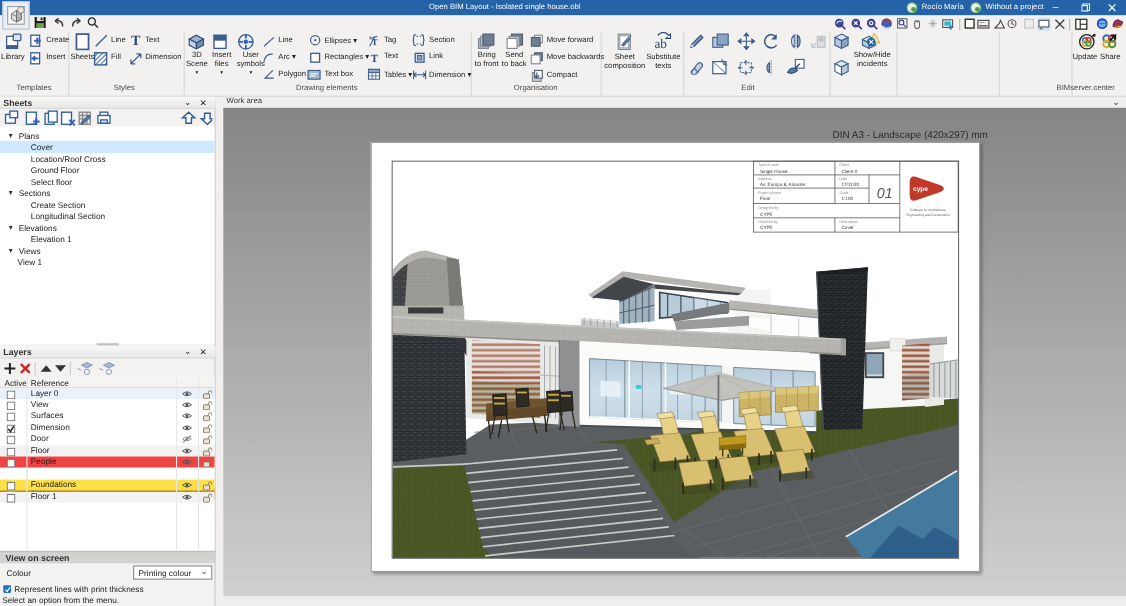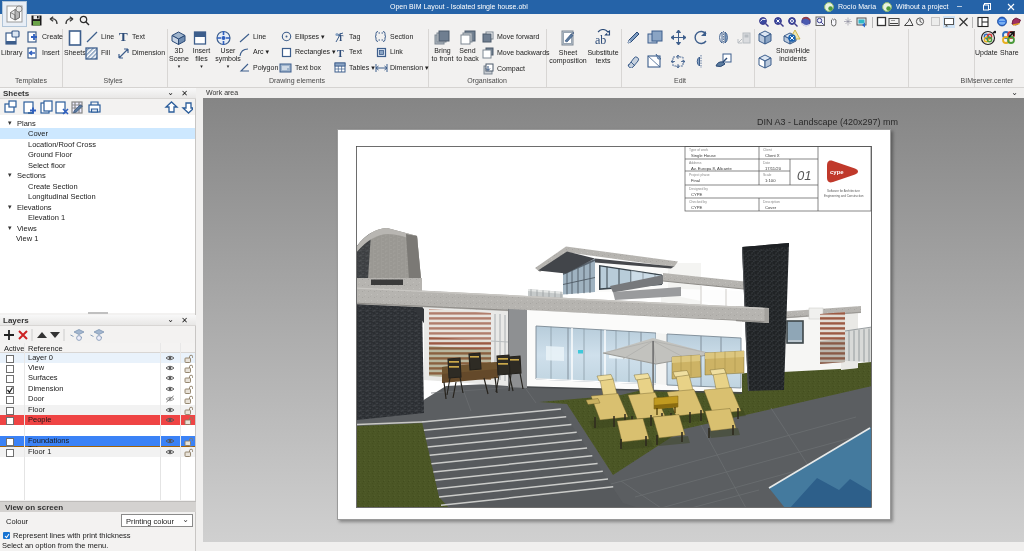--- a/index.html
+++ b/index.html
@@ -628,21 +628,21 @@
     <span class="titem" style="left:28px;top:0px">Titles</span>
     <svg style="position:absolute;left:165px;top:1px" width="10" height="8" viewBox="0 0 10 8">
         <path d="M1 4 Q5 0.5 9 4 Q5 7.5 1 4 Z" fill="none" stroke="#555" stroke-width="0.9"></path>
         <circle cx="5" cy="4" r="1.4" fill="#555"></circle>
       </svg>
     <svg style="position:absolute;left:184px;top:1px" width="9" height="9" viewBox="0 0 9 9">
         <rect x="1" y="4" width="5.5" height="4.5" rx="0.8" fill="#e8e2d8" stroke="#8a7a62" stroke-width="0.9"></rect>
         <path d="M5.5 4 V2.8 a1.6 1.6 0 0 1 3.2 0 V4" fill="none" stroke="#8a7a62" stroke-width="0.9"></path>
       </svg>
   </div>
-  <div class="abs" style="left:0;top:436px;width:195px;height:10px;background:#3b82f6">
+  <div class="abs" style="left:0;top:436px;width:195px;height:10px;background:#fde047">
     <svg style="position:absolute;left:6px;top:1.5px" width="8" height="8" viewBox="0 0 8 8">
         <rect x="0.5" y="0.5" width="7" height="7" fill="#fff" stroke="#707070"></rect>
       </svg>
     <span class="titem" style="left:28px;top:0px">Foundations</span>
     <svg style="position:absolute;left:165px;top:1px" width="10" height="8" viewBox="0 0 10 8">
         <path d="M1 4 Q5 0.5 9 4 Q5 7.5 1 4 Z" fill="none" stroke="#555" stroke-width="0.9"></path>
         <circle cx="5" cy="4" r="1.4" fill="#555"></circle>
       </svg>
     <svg style="position:absolute;left:184px;top:1px" width="9" height="9" viewBox="0 0 9 9">
         <rect x="1" y="4" width="5.5" height="4.5" rx="0.8" fill="#e8e2d8" stroke="#8a7a62" stroke-width="0.9"></rect>

